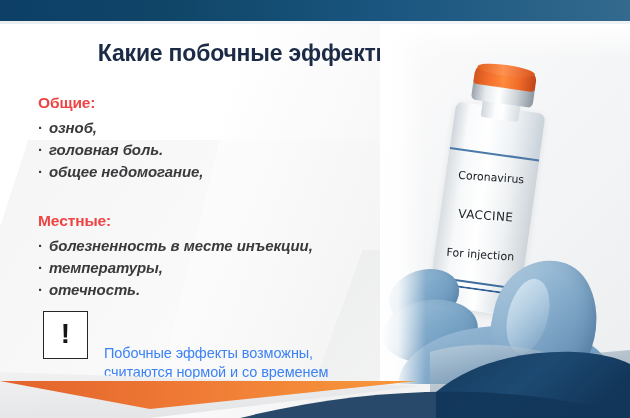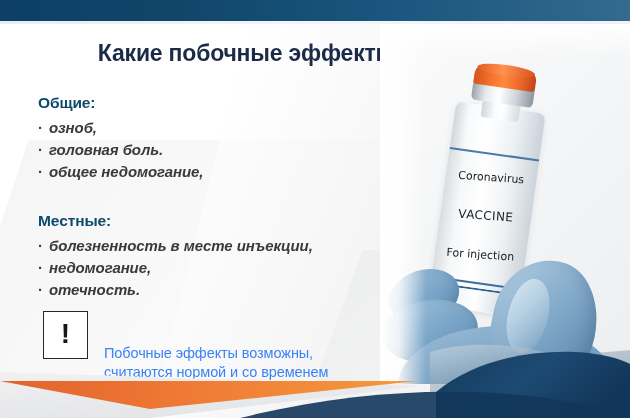--- a/index.html
+++ b/index.html
@@ -88,21 +88,21 @@
   .block {
     position: absolute;
     left: 38px;
   }
   .block.general { top: 94px; }
   .block.local   { top: 212px; }
 
   .block-head {
     font-size: 15.5px;
     font-weight: 700;
-    color: #0c4a6e;
+    color: #ef4444;
     margin: 0 0 5px 0;
     letter-spacing: -0.1px;
   }
   ul.symptoms {
     list-style: none;
     margin: 0;
     padding: 0;
   }
   ul.symptoms li {
     font-size: 15px;
@@ -389,21 +389,21 @@
       <li><span class="dot">·</span><span>озноб,</span></li>
       <li><span class="dot">·</span><span>головная боль.</span></li>
       <li><span class="dot">·</span><span>общее недомогание,</span></li>
     </ul>
   </div>
 
   <div class="block local">
     <div class="block-head">Местные:</div>
     <ul class="symptoms">
       <li><span class="dot">·</span><span>болезненность в месте инъекции,</span></li>
-      <li><span class="dot">·</span><span>недомогание,</span></li>
+      <li><span class="dot">·</span><span>температуры,</span></li>
       <li><span class="dot">·</span><span>отечность.</span></li>
     </ul>
   </div>
 
   <div class="note">
     <div class="note-mark">!</div>
     <div class="note-text">
       <div>Побочные эффекты возможны,</div>
       <div>считаются нормой и со временем</div>
       <div>повышение</div>

